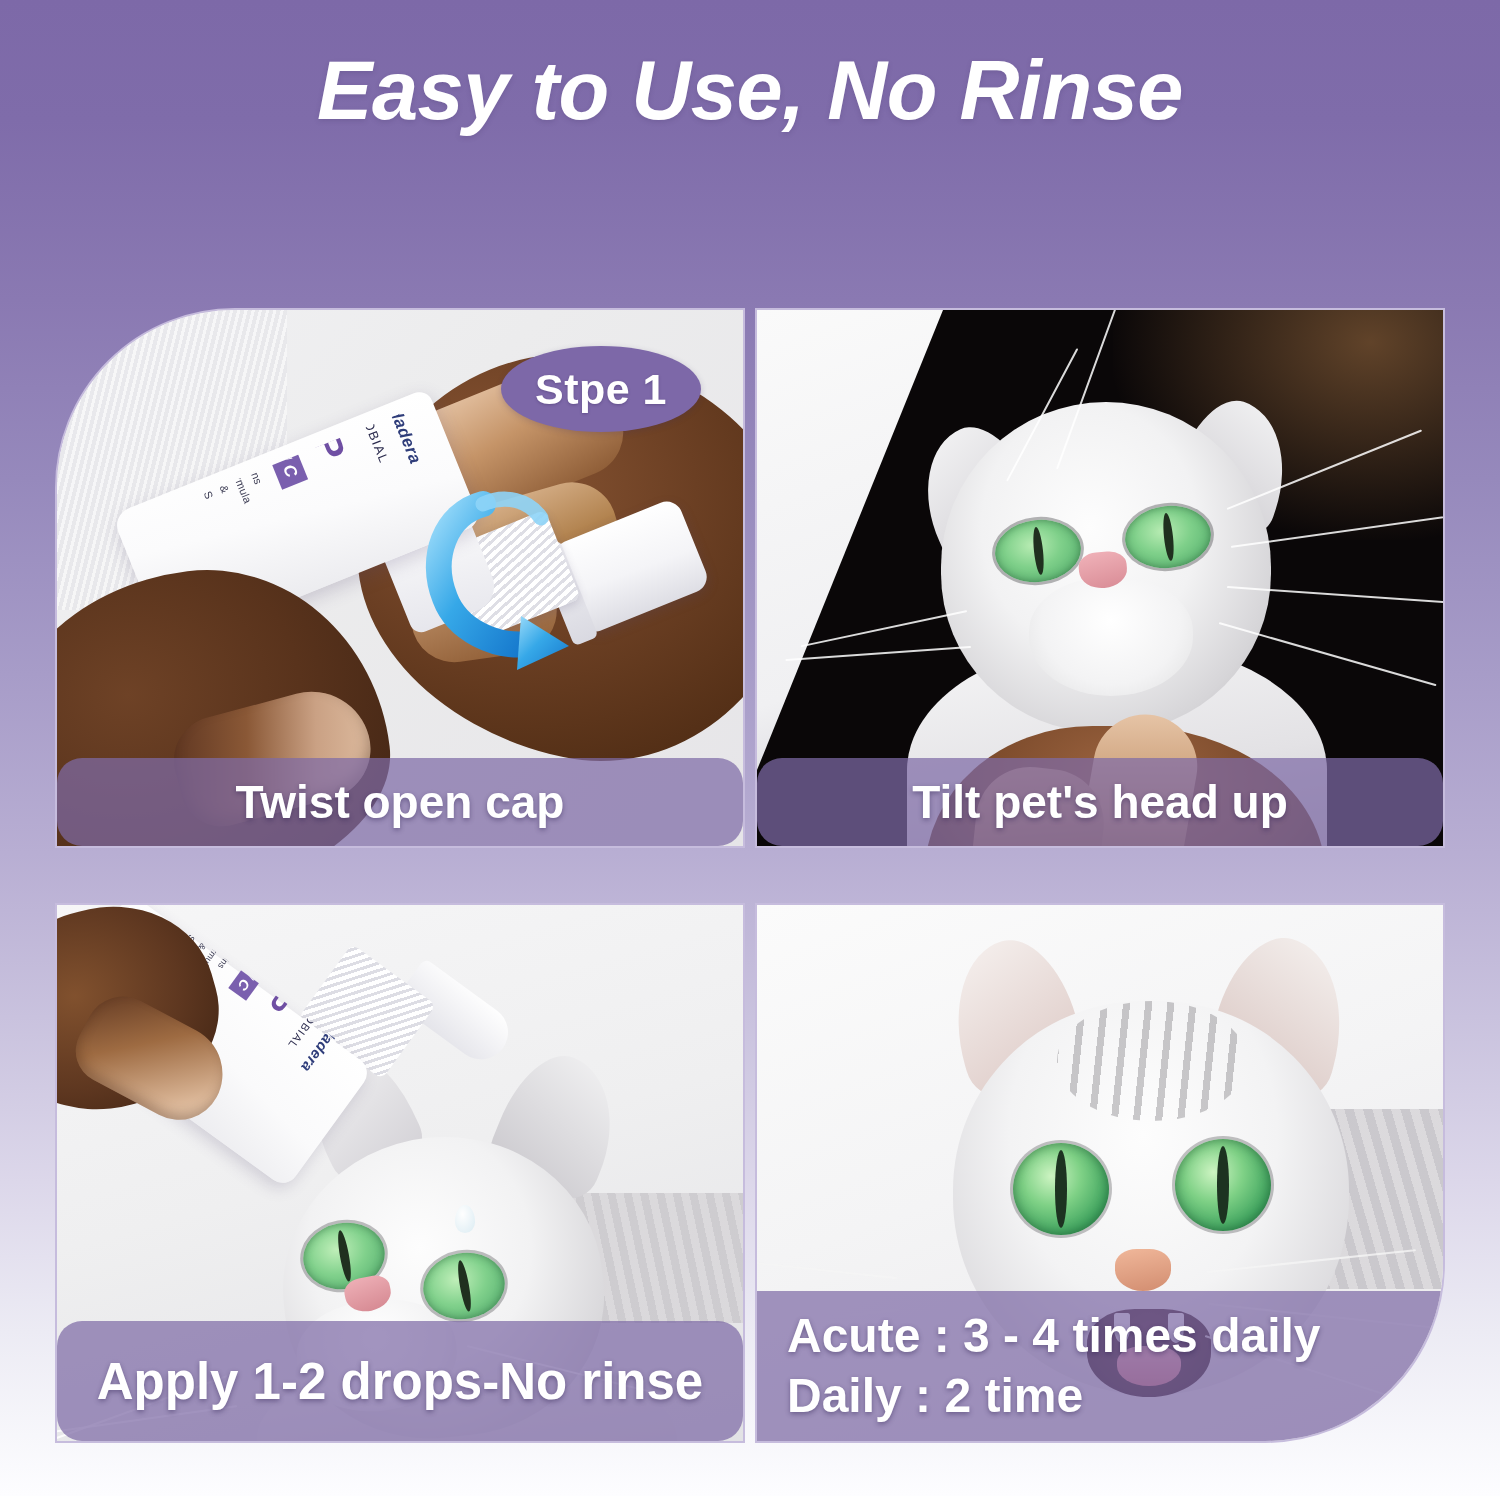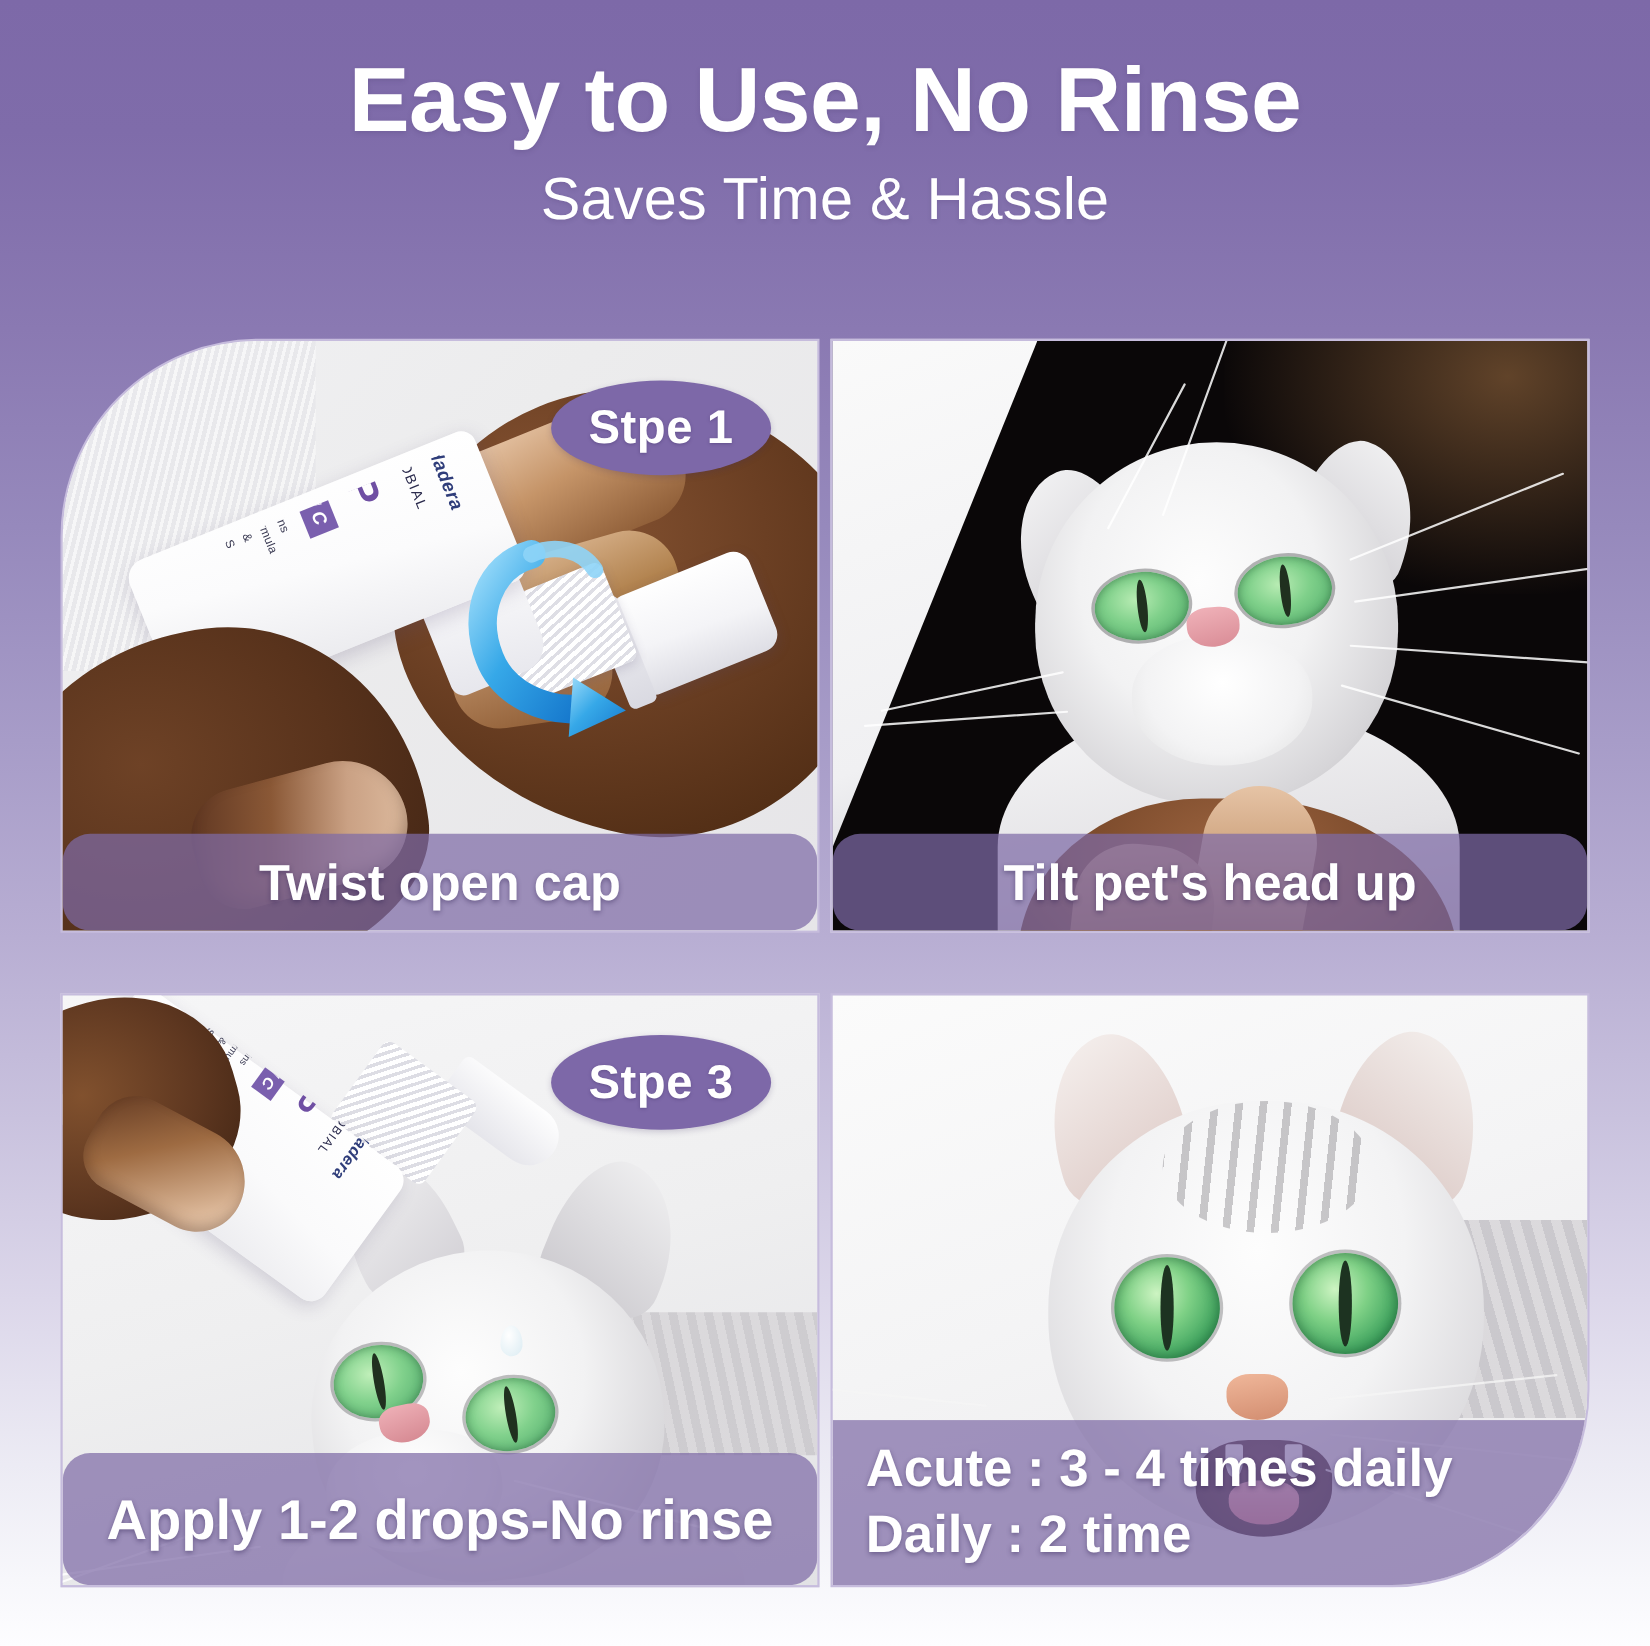--- a/index.html
+++ b/index.html
@@ -13,20 +13,21 @@
     overflow:hidden;
     position:relative;
   }
 
   
   .header { width:100%; padding-top:46px; text-align:center; }
   .title {
     font-size:83px; font-weight:bold; color:#ffffff;
     letter-spacing:-0.5px; line-height:1.08;
     text-shadow:0 2px 5px rgba(70,55,105,0.22);
+    font-style:italic;
   }
   .subtitle {
     margin-top:16px; font-size:54px; font-weight:400; color:#ffffff;
     letter-spacing:0.2px; line-height:1.1;
     text-shadow:0 2px 4px rgba(70,55,105,0.18);
   }
 
   
   .grid {
     position:absolute; left:55px; top:308px;
@@ -349,21 +350,20 @@
     border-radius:40% 40% 50% 50%; }
   .fang-l, .fang-r { position:absolute; top:4%; width:16px; height:30px;
     background:#fbfbfb; border-radius:3px 3px 60% 60%; }
   .fang-l { left:22%; } .fang-r { right:22%; }
 </style>
 </head>
 <body>
 
 <div class="header">
   <div class="title">Easy to Use, No Rinse</div>
-  <div class="subtitle">Saves Time &amp; Hassle</div>
 </div>
 
 <div class="grid">
 
   <div class="panel tl-round">
     <div class="photo">
       <div class="p1-bg"></div>
       <div class="p1-streaks"></div>
 
       <div class="hand-upper"></div>
@@ -492,23 +492,20 @@
           <b>• Safe &amp; Gentle Formula</b>
           <b>• Reduce Redness &amp;</b>
           <b>• Cleanses Eyes &amp; S</b>
         </span>
       </div>
       <div class="h3-hand"></div>
       <div class="h3-thumb"></div>
       <div class="drop3"></div>
     </div>
 
-    <div class="badge">
-      <span>Stpe 3</span>
-    </div>
 
     <div class="caption cap-3 center">
       <span>Apply 1-2 drops-No rinse</span>
     </div>
   </div>
 
   <div class="panel br-round">
     <div class="photo">
       <div class="p4-bg"></div>
       <div class="p4-rug"></div>

